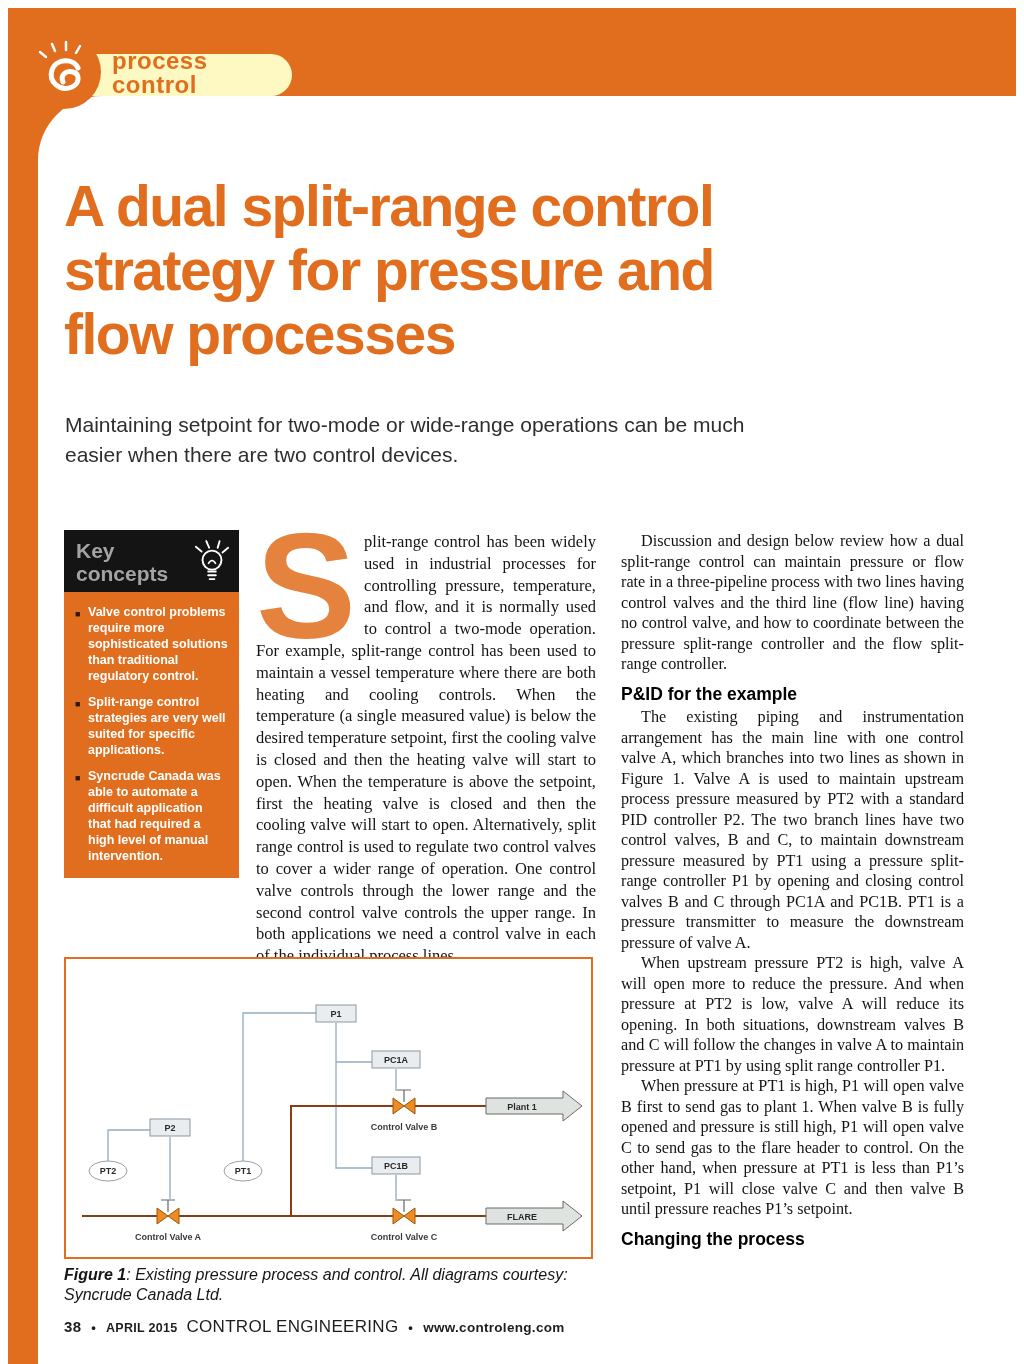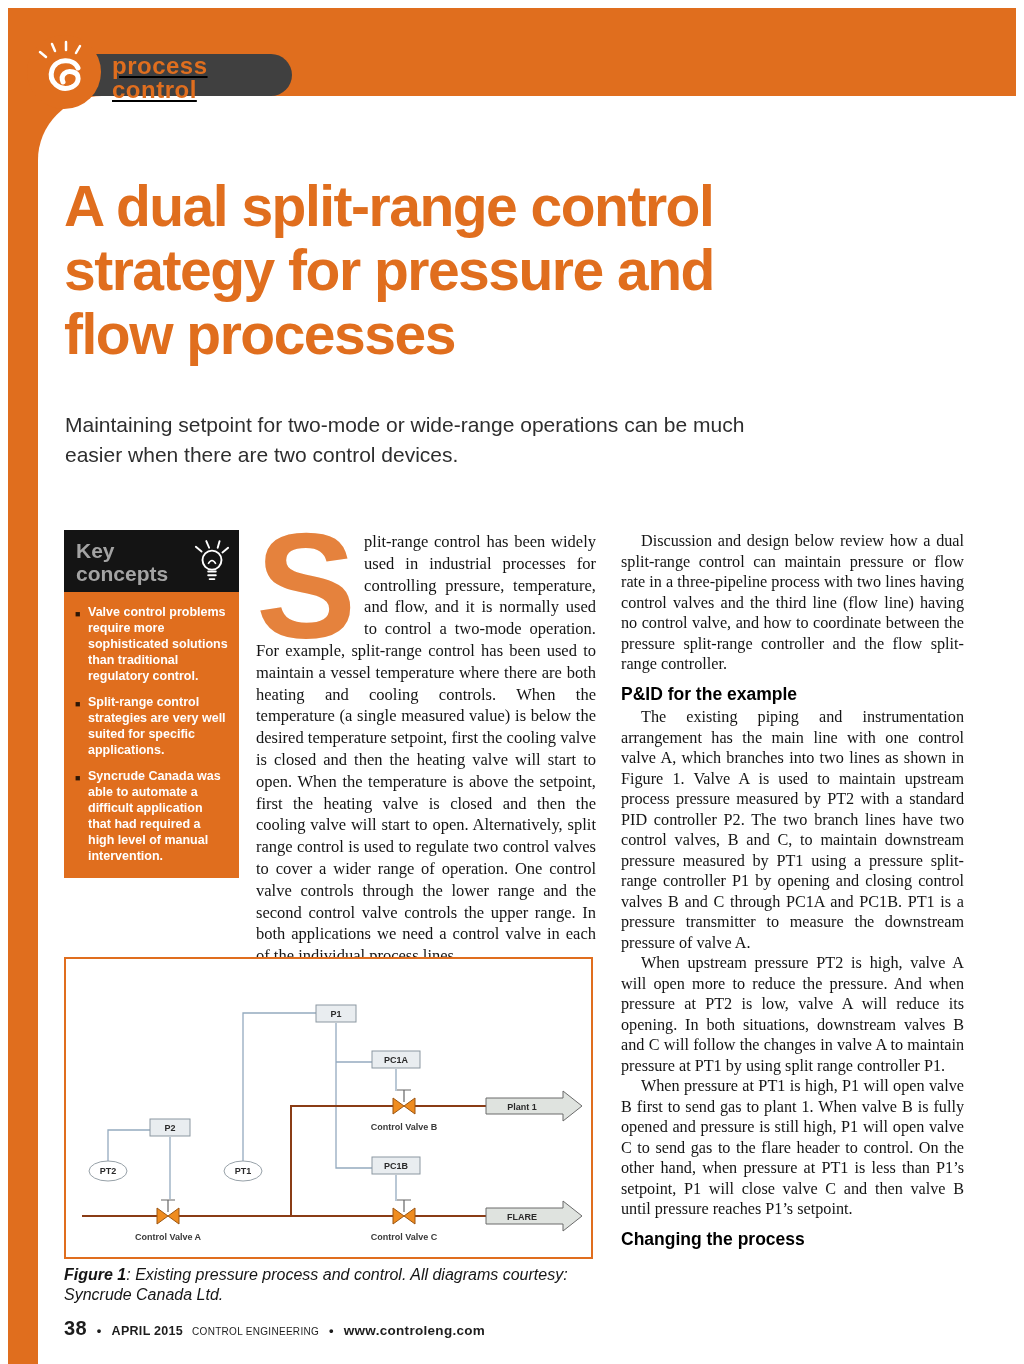--- a/index.html
+++ b/index.html
@@ -5,23 +5,23 @@
   * { margin:0; padding:0; box-sizing:border-box; }
   html,body { width:1024px; height:1364px; background:#fff; }
   body { position:relative; font-family:"Liberation Sans", sans-serif; overflow:hidden; }
 
   .frame { position:absolute; left:8px; top:8px; width:1008px; height:1356px;
            background:var(--accent,#e06e1e); }
   .panel { position:absolute; left:38px; top:96px; width:978px; height:1268px;
            background:#fff; border-top-left-radius:64px; }
 
   .logo { position:absolute; left:26px; top:34px; width:76px; height:76px; z-index:3; }
-  .badge { position:absolute; left:66px; top:54px; width:226px; height:42px; background:#404040;
+  .badge { position:absolute; left:66px; top:54px; width:226px; height:42px; background:#fef9c3;
            border-radius:22px; z-index:2; display:flex; flex-direction:column;
-           padding-left:46px;text-decoration:underline; }
+           justify-content:center; padding-left:46px; }
   .badge-label { color:var(--accent,#e06e1e); font-size:24px; font-weight:bold;
            letter-spacing:.5px; line-height:1; }
   .badge-dots { margin-top:4px; height:3px; width:158px;
            background:repeating-linear-gradient(to right,var(--accent,#e06e1e) 0 3px,transparent 3px 7px); }
 
   .title { position:absolute; left:64px; top:174px; width:890px; color:var(--accent,#e06e1e);
            font-weight:bold; font-size:57px; line-height:64px; letter-spacing:-1.5px; }
   .subtitle { position:absolute; left:65px; top:410px; width:690px; font-size:21px;
            line-height:30px; color:#2e2e2e; }
 
@@ -47,24 +47,24 @@
            margin:9px 0 3px; color:#000; text-align:left; text-indent:0; }
 
   .figure { position:absolute; left:64px; top:957px; width:529px; height:302px;
            border:2px solid var(--accent,#e06e1e); background:#fff; }
   .caption { position:absolute; left:64px; top:1265px; width:548px; font-style:italic;
            font-size:16px; line-height:20px; color:#161616; }
   .caption .cap-b { font-weight:bold; }
 
   .footer { position:absolute; left:64px; top:1317px; font-size:13px; color:#1d1d1d;
            letter-spacing:.3px; white-space:nowrap; }
-  .footer .pg   { font-weight:bold; font-size:20px; }
+  .footer .pg   { font-weight:bold; font-size:15px; }
   .footer .sep  { font-weight:bold; margin:0 6px; }
   .footer .issue{ font-weight:bold; font-size:12.5px; }
-  .footer .pub  { font-size:10px; margin-left:5px; }
+  .footer .pub  { font-size:17px; margin-left:5px; }
   .footer .web  { font-weight:bold; font-size:13.5px; }
 
   
   .sig   { stroke:var(--signal,#94aabf); stroke-width:1.3; fill:none; }
   .proc  { stroke:var(--process,#8a3c15); stroke-width:2; fill:none; }
   .node  { fill:#e9edf0; stroke:#8b97a1; stroke-width:1; }
   .ellip { fill:#fff; stroke:#97a1a8; stroke-width:1; }
   .valve { fill:var(--valve,#ef8c1f); stroke:#9c5510; stroke-width:1; }
   .act   { stroke:#666; stroke-width:1.2; fill:none; }
   .barrow{ fill:#dfe3df; stroke:#6b6b6b; stroke-width:1; }

